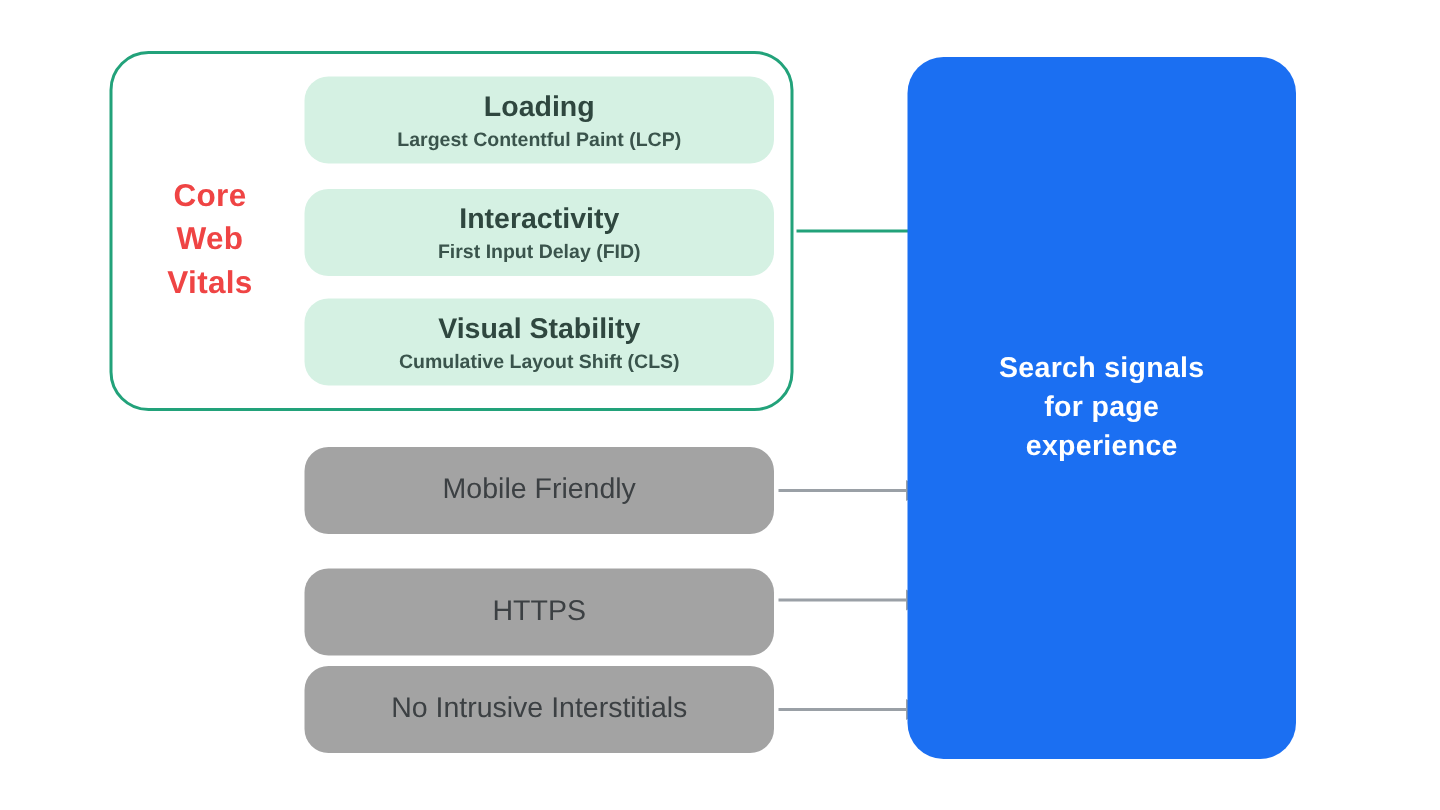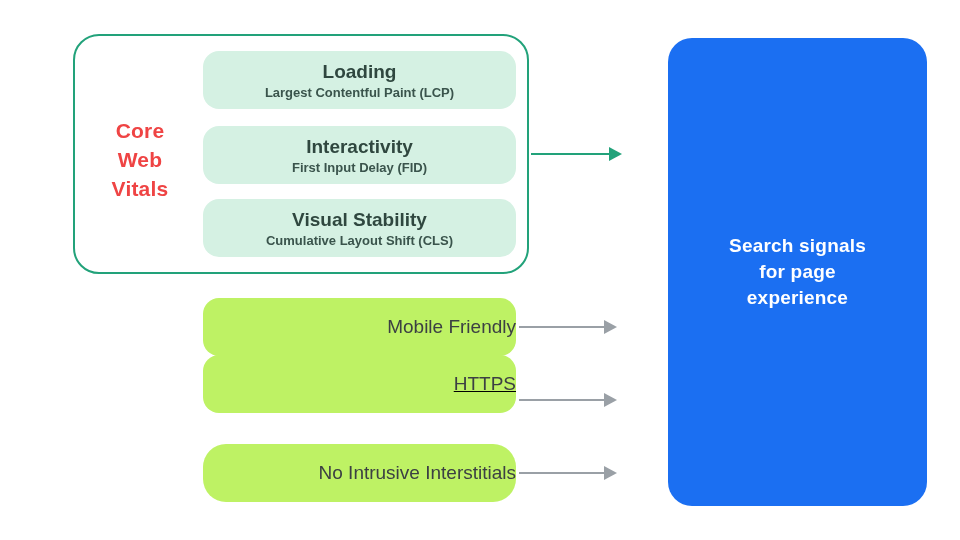--- a/index.html
+++ b/index.html
@@ -45,21 +45,21 @@
     width: 313px;
     height: 58px;
     border-radius: 16px;
     display: flex;
     flex-direction: column;
     align-items: center;
     justify-content: center;
     box-sizing: border-box;
   }
   .pill-green { background: #d5f1e3; }
-  .pill-gray  { background: #bef264; align-items: flex-end; }
+  .pill-gray  { background: #a3a3a3; }
 
   .pill-title {
     font-size: 19px;
     line-height: 23px;
     font-weight: 600;
     color: #2f473f;
   }
   .pill-sub {
     margin-top: 2px;
     font-size: 13px;
@@ -71,22 +71,22 @@
     font-size: 19px;
     font-weight: 500;
     color: #3c4043;
   }
 
   #pill-loading   { top: 51px; }
   #pill-interact  { top: 126px; }
   #pill-visual    { top: 199px; }
 
   #pill-mobile    { top: 298px; }
-  #pill-https     { top: 355px; text-decoration: underline; }
-  #pill-interstitials { top: 444px; border-radius: 23px; }
+  #pill-https     { top: 379px; }
+  #pill-interstitials { top: 444px; }
 
   
   .arrow-line {
     position: absolute;
     height: 2px;
   }
   .arrow-head {
     position: absolute;
     width: 0; height: 0;
     border-top: 7px solid transparent;
@@ -103,21 +103,21 @@
   #arrow-mobile-line { left: 519px; top: 326px; width: 86px; }
   #arrow-mobile-head { left: 604px; top: 320px; }
   #arrow-https-line  { left: 519px; top: 399px; width: 86px; }
   #arrow-https-head  { left: 604px; top: 393px; }
   #arrow-inter-line  { left: 519px; top: 472px; width: 86px; }
   #arrow-inter-head  { left: 604px; top: 466px; }
 
   
   .result-box {
     position: absolute;
-    left: 668px; top: 38px;
+    left: 605px; top: 38px;
     width: 259px; height: 468px;
     border-radius: 24px;
     background: #1b6ff2;
     display: flex;
     align-items: center;
     justify-content: center;
   }
   .result-label {
     text-align: center;
     color: #ffffff;

